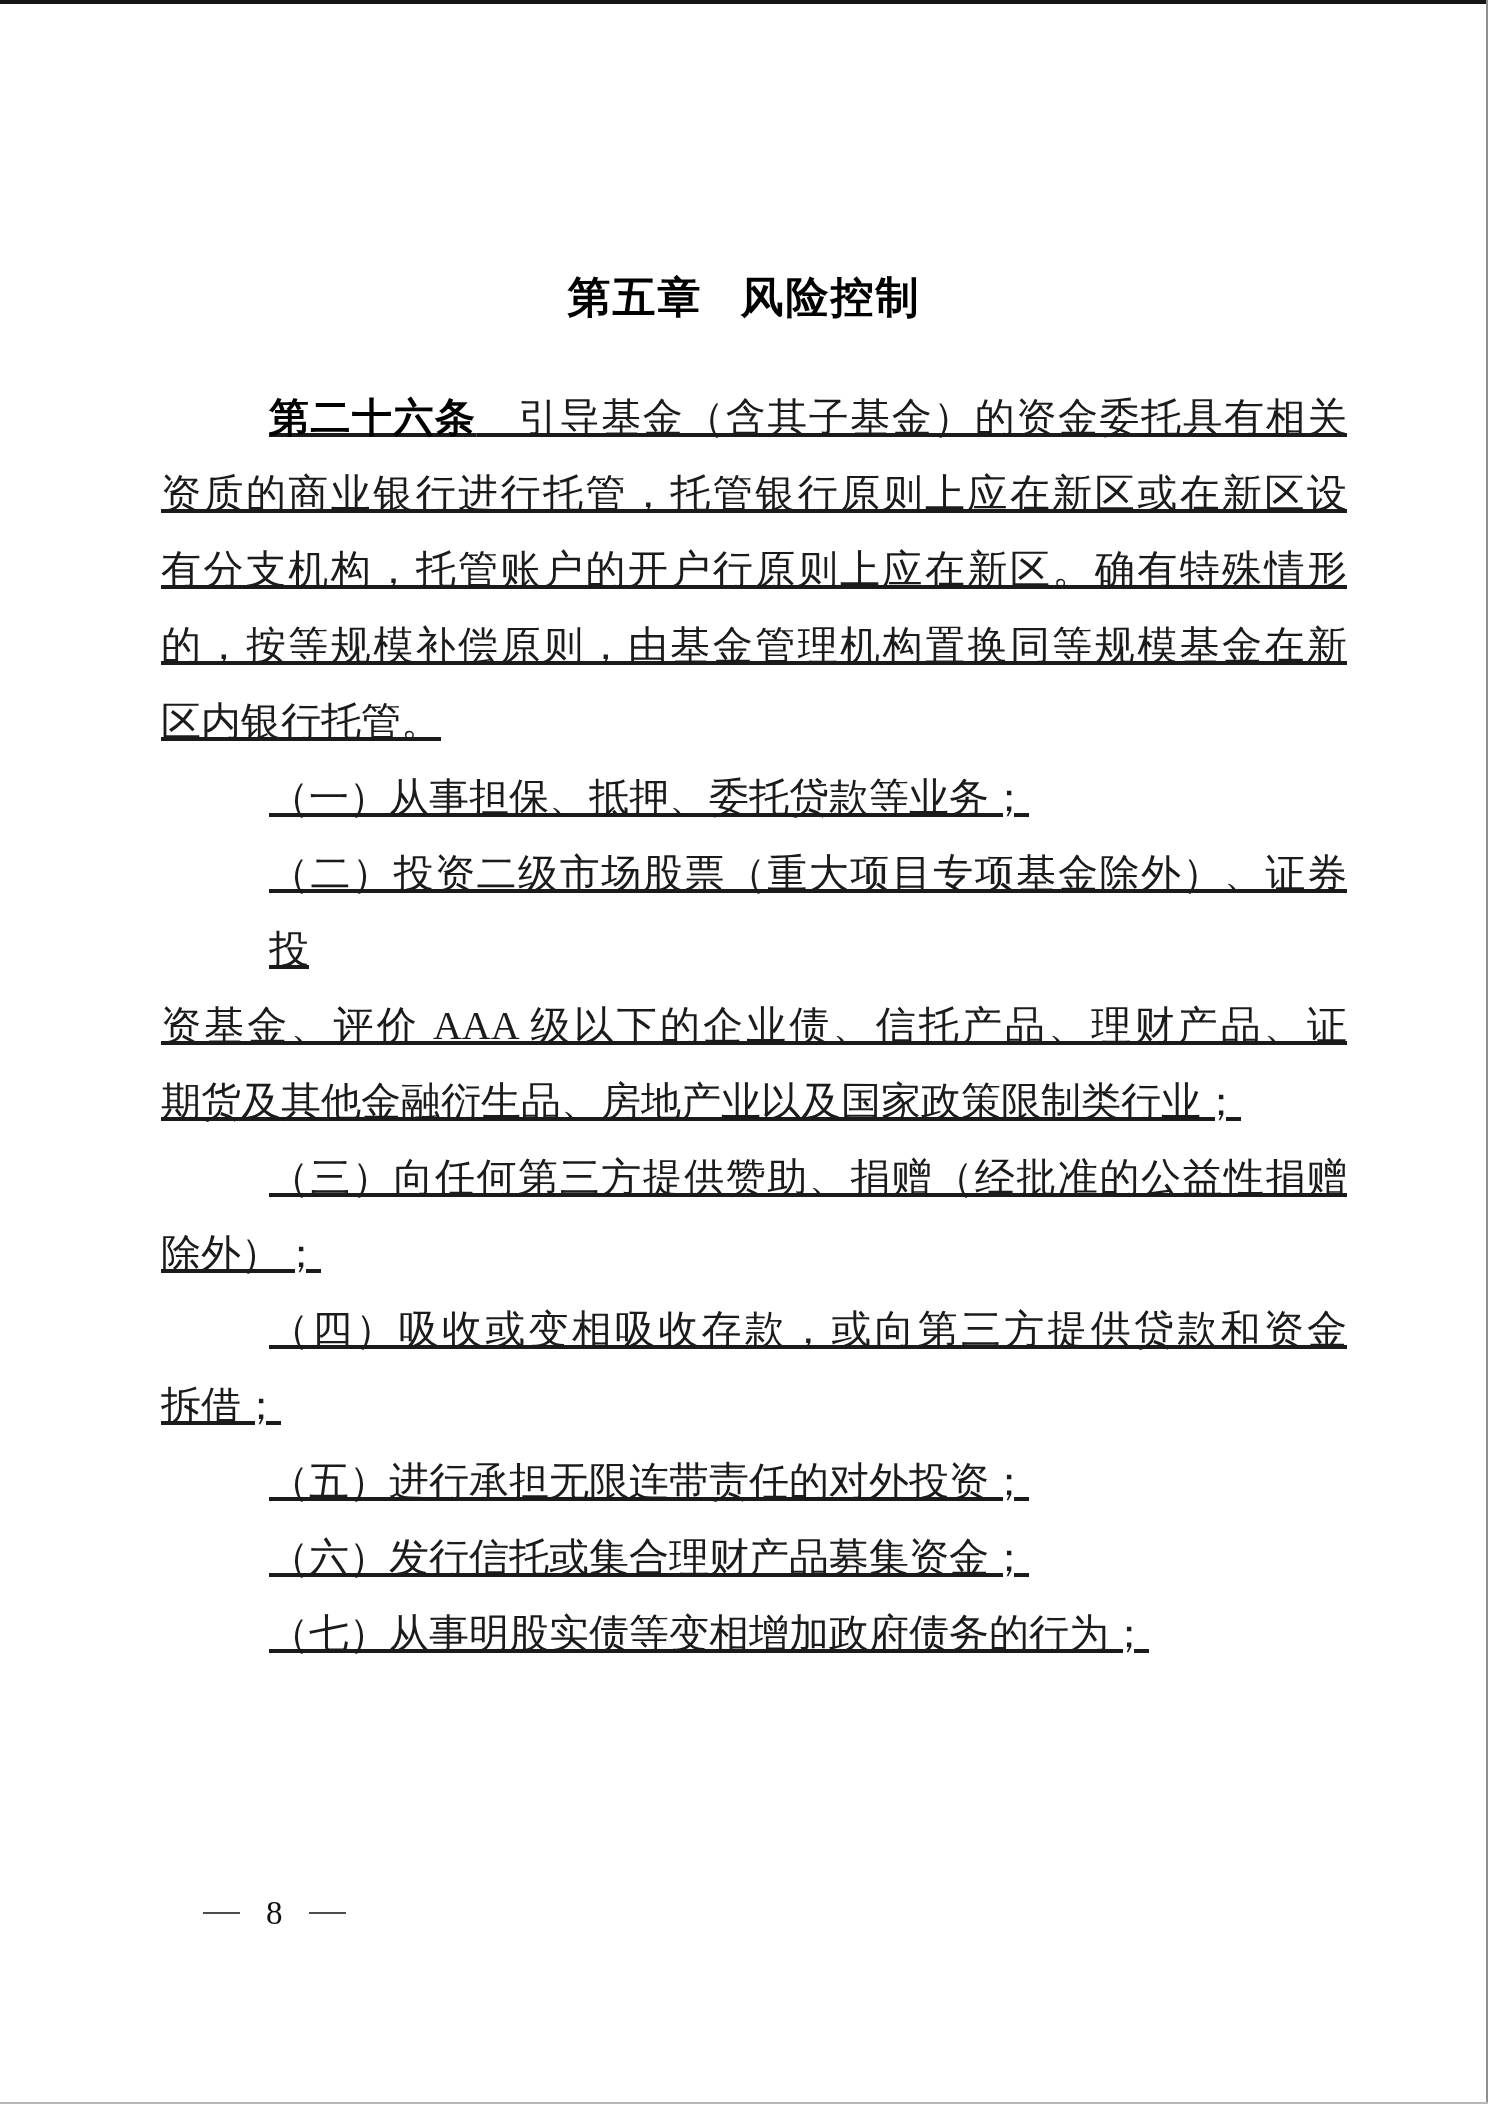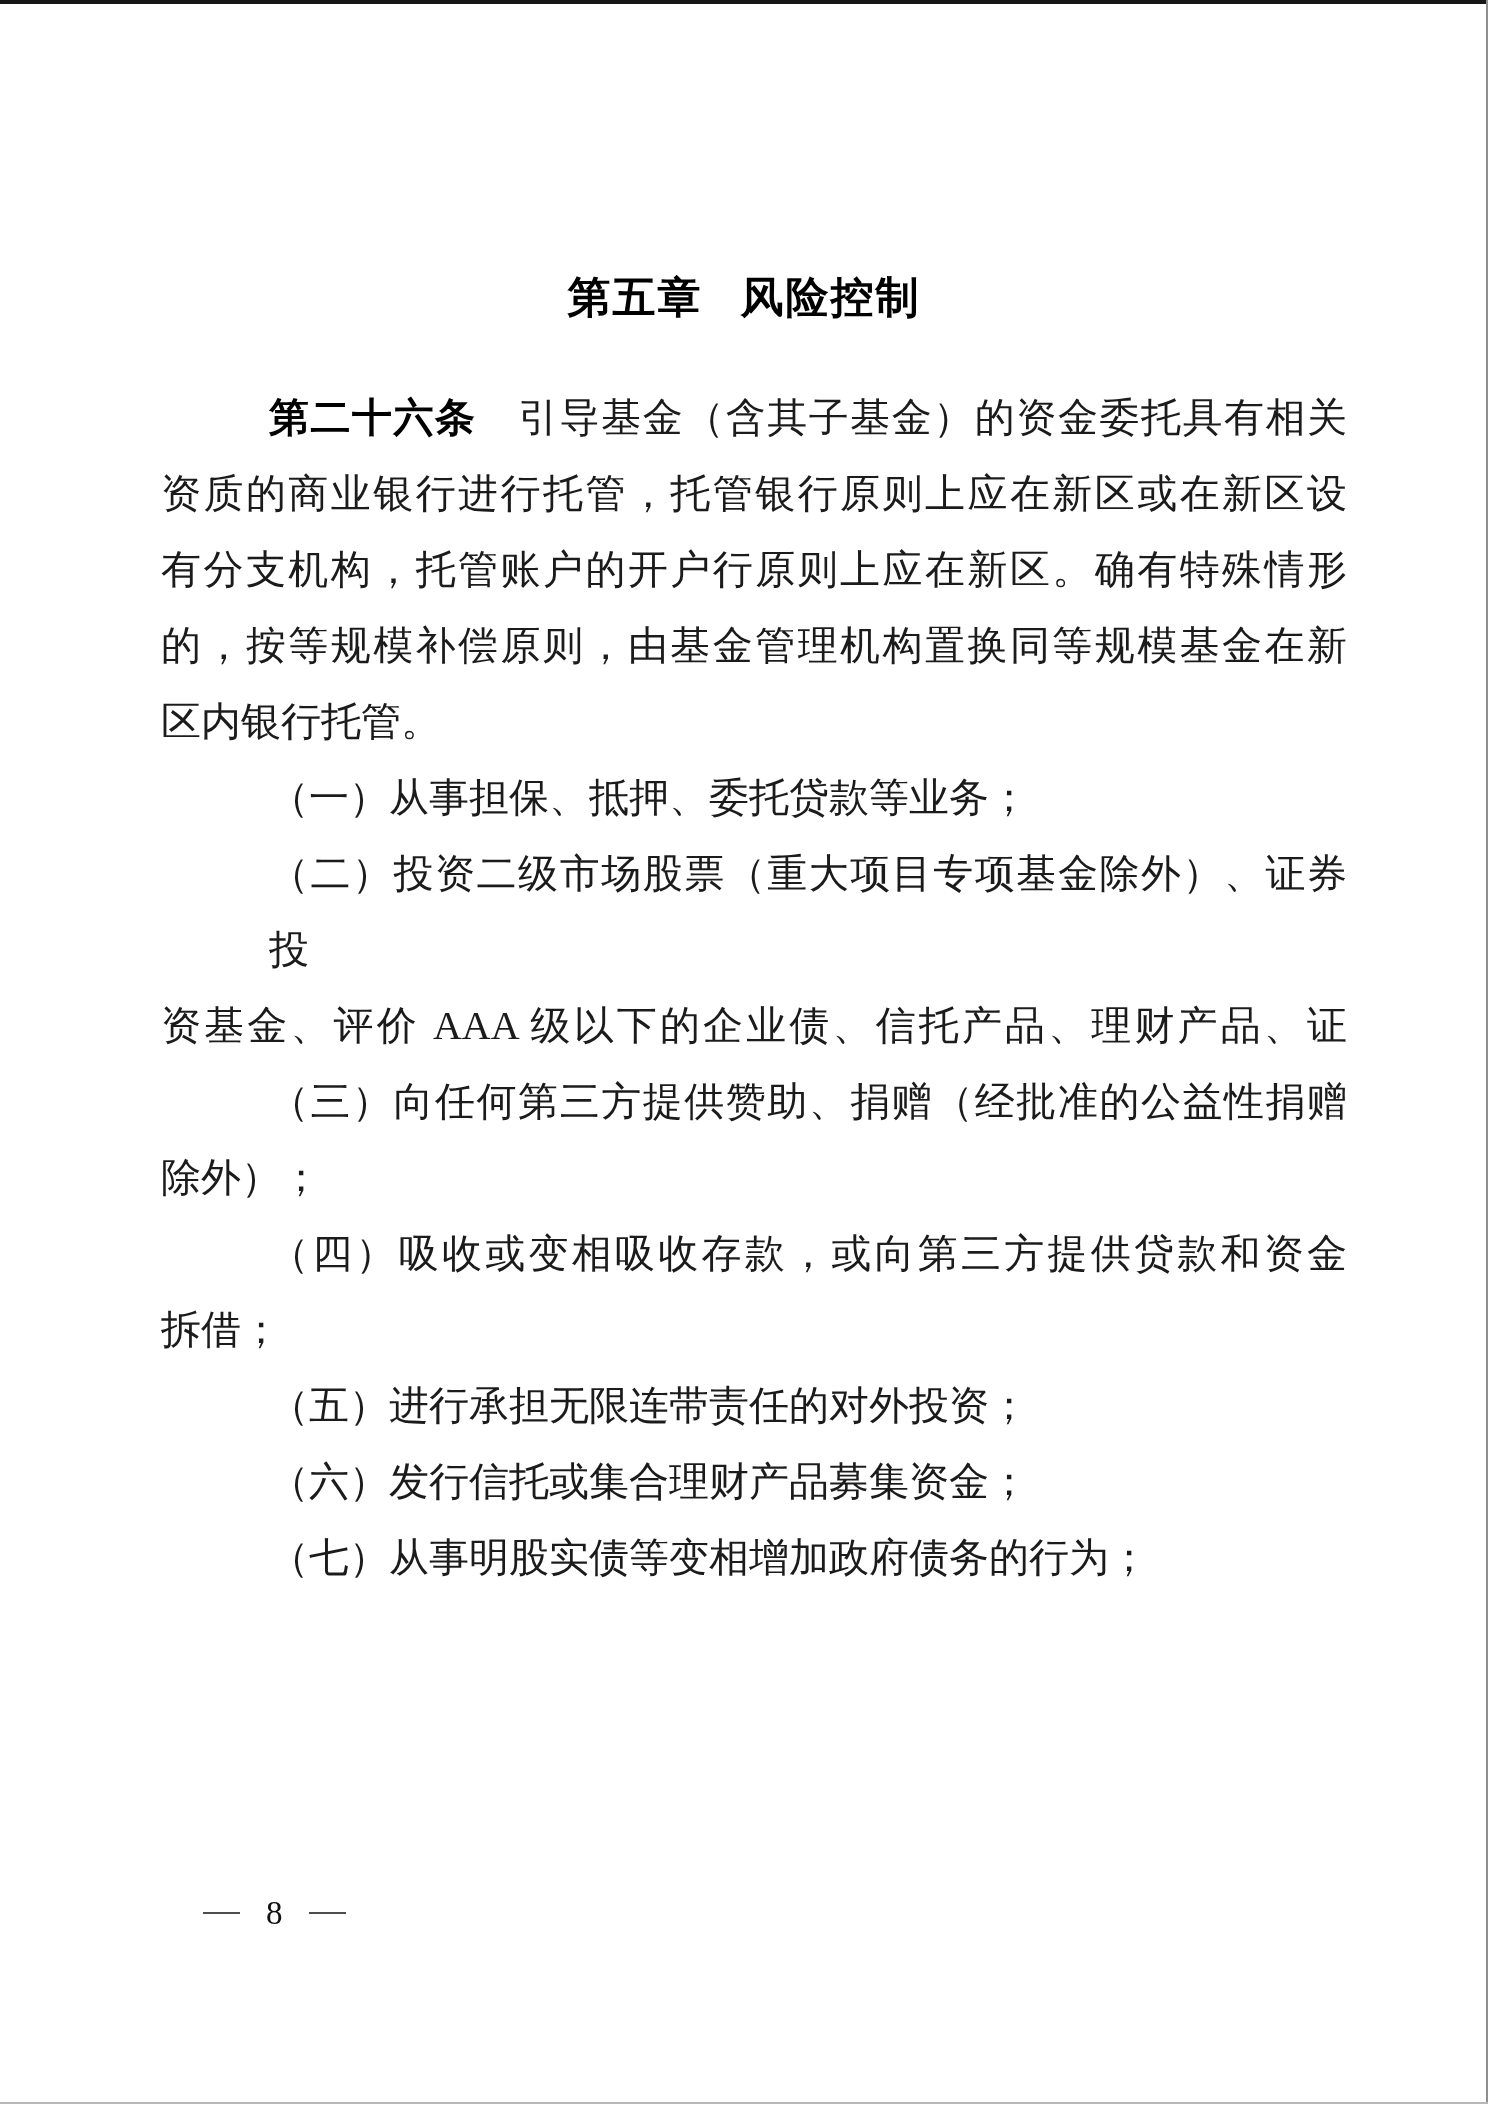--- a/index.html
+++ b/index.html
@@ -44,21 +44,21 @@
   
   .body-text {
     position: absolute;
     top: 379px;
     left: 161px;
     width: 1186px;
     font-size: 40px;
     line-height: 76px;
     color: #1b1b1b;
   }
-  .line { display: block; }
+  .line { display: block; text-decoration: underline; }
   .line.indent { padding-left: 108px; }
   .line.just {
     text-align: justify;
     text-align-last: justify;
   }
   .term {
     font-family: "Liberation Sans", "DejaVu Sans", sans-serif;
     font-weight: 700;
     color: #000000;
   }
@@ -97,20 +97,21 @@
 
   <div class="body-text">
     <div class="line indent just"><span class="term">第二十六条</span><span>　引导基金（含其子基金）的资金委托具有相关</span></div>
     <div class="line just"><span>资质的商业银行进行托管，托管银行原则上应在新区或在新区设</span></div>
     <div class="line just"><span>有分支机构，托管账户的开户行原则上应在新区。确有特殊情形</span></div>
     <div class="line just"><span>的，按等规模补偿原则，由基金管理机构置换同等规模基金在新</span></div>
     <div class="line"><span>区内银行托管。</span></div>
     <div class="line indent"><span>（一）从事担保、抵押、委托贷款等业务；</span></div>
     <div class="line indent just"><span>（二）投资二级市场股票（重大项目专项基金除外）、证券投</span></div>
     <div class="line just"><span>资基金、评价 AAA 级以下的企业债、信托产品、理财产品、证</span></div>
+    <div class="line"><span>期货及其他金融衍生品、房地产业以及国家政策限制类行业；</span></div>
     <div class="line indent just"><span>（三）向任何第三方提供赞助、捐赠（经批准的公益性捐赠</span></div>
     <div class="line"><span>除外）；</span></div>
     <div class="line indent just"><span>（四）吸收或变相吸收存款，或向第三方提供贷款和资金</span></div>
     <div class="line"><span>拆借；</span></div>
     <div class="line indent"><span>（五）进行承担无限连带责任的对外投资；</span></div>
     <div class="line indent"><span>（六）发行信托或集合理财产品募集资金；</span></div>
     <div class="line indent"><span>（七）从事明股实债等变相增加政府债务的行为；</span></div>
   </div>
 
   <div class="page-footer">

